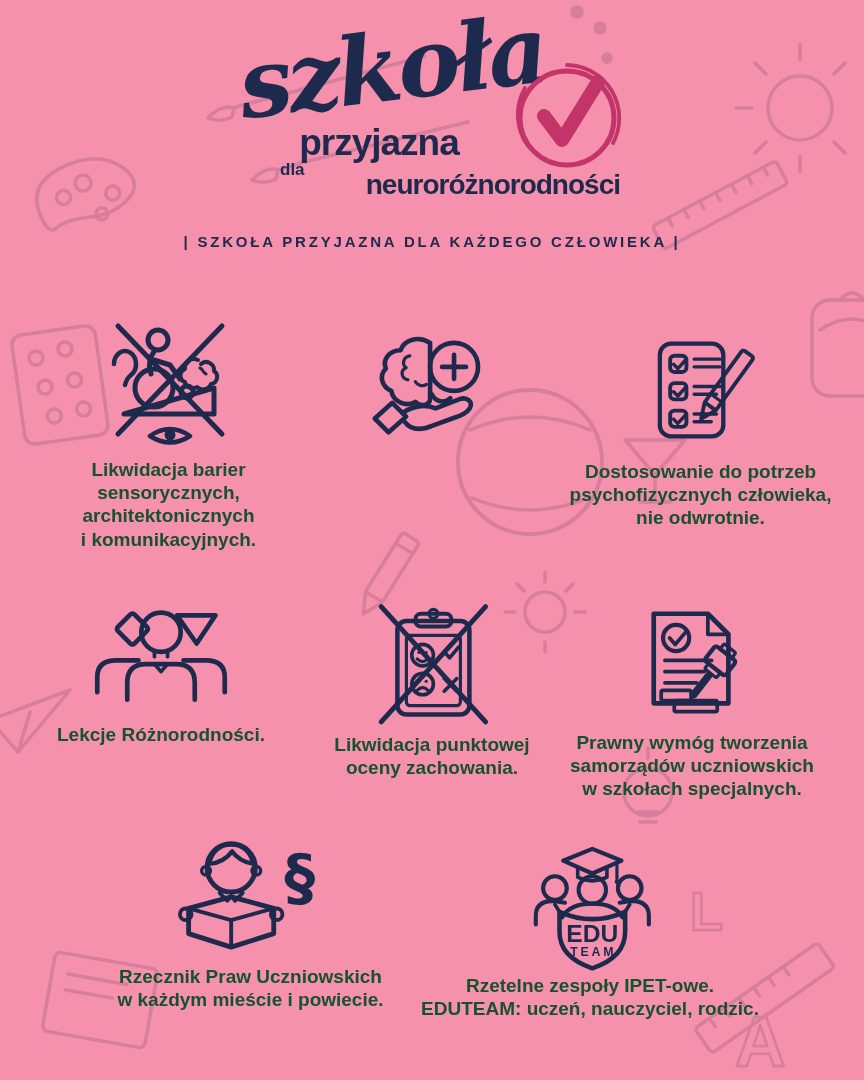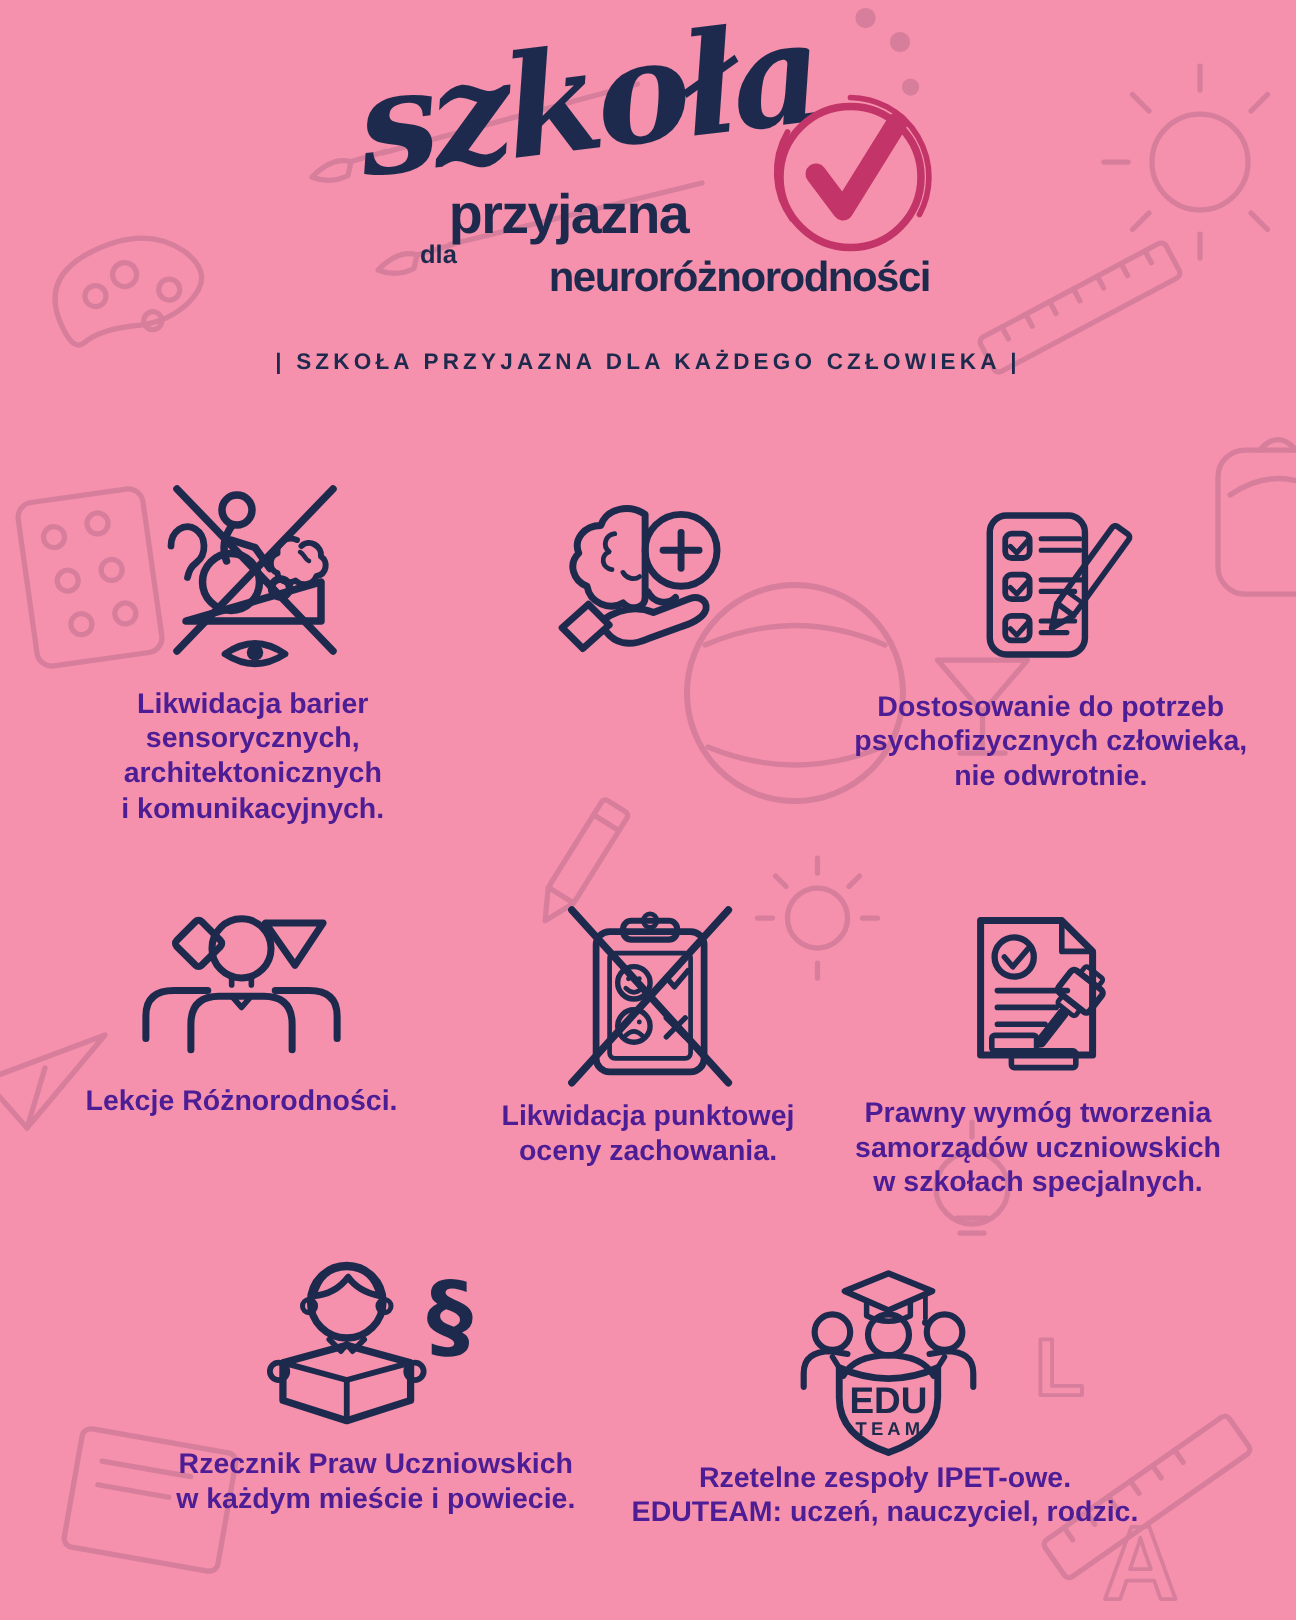--- a/index.html
+++ b/index.html
@@ -15,21 +15,21 @@
   .logo-przyjazna{left:229px;top:124px;width:300px;text-align:center;
     font-weight:700;font-size:37px;line-height:1;letter-spacing:-1px;}
   .logo-dla{left:280px;top:160px;font-weight:700;font-size:17px;}
   .logo-neuro{left:220px;top:171px;width:400px;text-align:right;
     font-weight:700;font-size:28px;line-height:1;letter-spacing:-1px;}
   .tagline{left:0;top:233px;width:864px;text-align:center;
     font-weight:700;font-size:15px;letter-spacing:2.8px;}
   
   .item{position:absolute;display:flex;flex-direction:column;align-items:center;}
   .item .label{font-weight:700;font-size:19px;line-height:1.22;text-align:center;
-    white-space:pre;color:#4c1d95;}
+    white-space:pre;color:#14532d;}
   #item1{left:51px;top:318px;width:235px;}  #item1 .label{margin-top:8px;}
   #item2{left:316px;top:330px;width:230px;} #item2 .label{margin-top:11px;}
   #item3{left:568px;top:338px;width:265px;} #item3 .label{margin-top:18px;}
   #item4{left:41px;top:606px;width:240px;}  #item4 .label{margin-top:12px;}
   #item5{left:317px;top:594px;width:230px;} #item5 .label{margin-top:4px;}
   #item6{left:562px;top:606px;width:260px;} #item6 .label{margin-top:5px;}
   #item7{left:118px;top:833px;width:265px;} #item7 .label{margin-top:14px;}
   #item8{left:440px;top:837px;width:300px;} #item8 .label{margin-top:2px;}
   .icon-svg{display:block;}
 </style>

